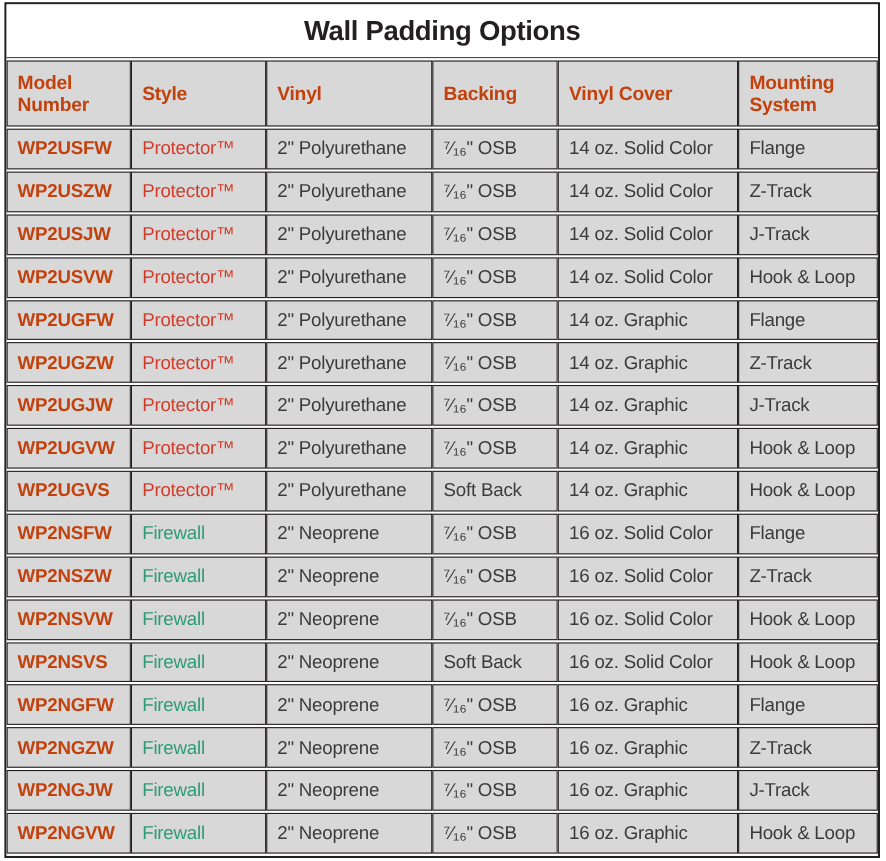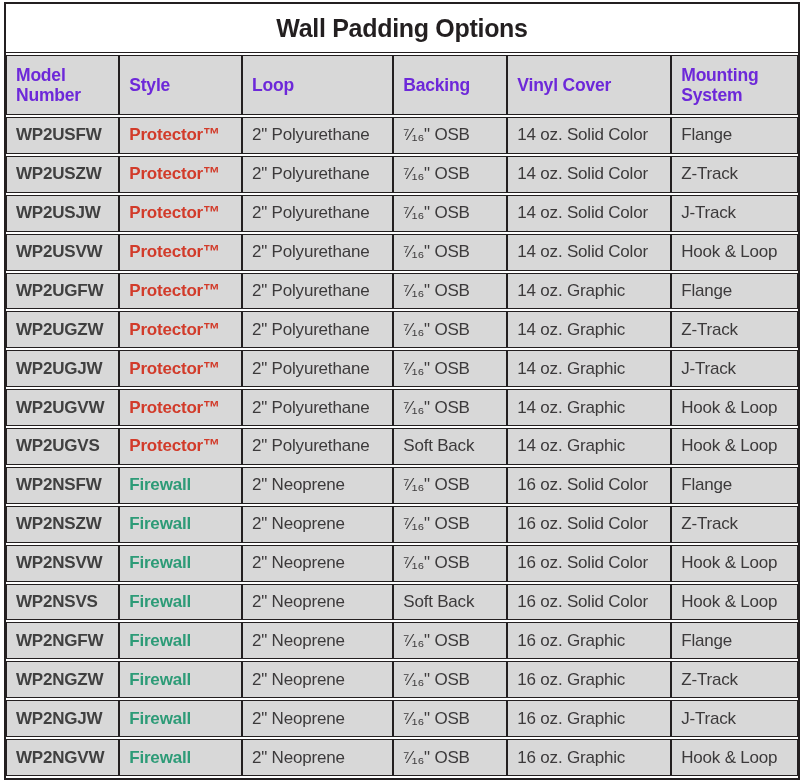--- a/index.html
+++ b/index.html
@@ -55,37 +55,37 @@
     text-align: left;
     vertical-align: middle;
     padding: 0 6px 0 9px;
     overflow: hidden;
     white-space: nowrap;
   }
   table.spec th {
     height: 60px;
     font-size: 17.5px;
     font-weight: bold;
-    color: #6d28d9;
+    color: #c2410c;
     line-height: 1.15;
     white-space: normal;
     letter-spacing: -0.2px;
   }
   table.spec td {
     height: 29px;
     font-size: 17px;
     color: #3c3a3b;
     letter-spacing: -0.2px;
   }
   table.spec td.model {
     font-weight: bold;
-    color: #404040;
+    color: #c2410c;
   }
   table.spec td.style-cell {
-    font-weight: 700;
+    font-weight: 400;
     margin-left: 41px;
   }
   col.c-model   { width: 14.3%; }
   col.c-style   { width: 15.5%; }
   col.c-foam    { width: 19.1%; }
   col.c-backing { width: 14.4%; }
   col.c-vinyl   { width: 20.7%; }
   col.c-mount   { width: 16.0%; }
 </style>
 </head>
@@ -104,21 +104,21 @@
           <col class="c-style">
           <col class="c-foam">
         <col class="c-backing">
           <col class="c-vinyl">
           <col class="c-mount">
       </colgroup>
       <thead>
         <tr>
           <th>Model Number</th>
           <th>Style</th>
-          <th>Loop</th>
+          <th>Vinyl</th>
           <th>Backing</th>
           <th>Vinyl Cover</th>
           <th>Mounting System</th>
         </tr>
       </thead>
       <tbody id="spec-body">
           <tr>
             <td class="model">WP2USFW</td>
             <td class="style-cell" style="color: rgb(210, 59, 42);">Protector™</td>
             <td>2" Polyurethane</td>

